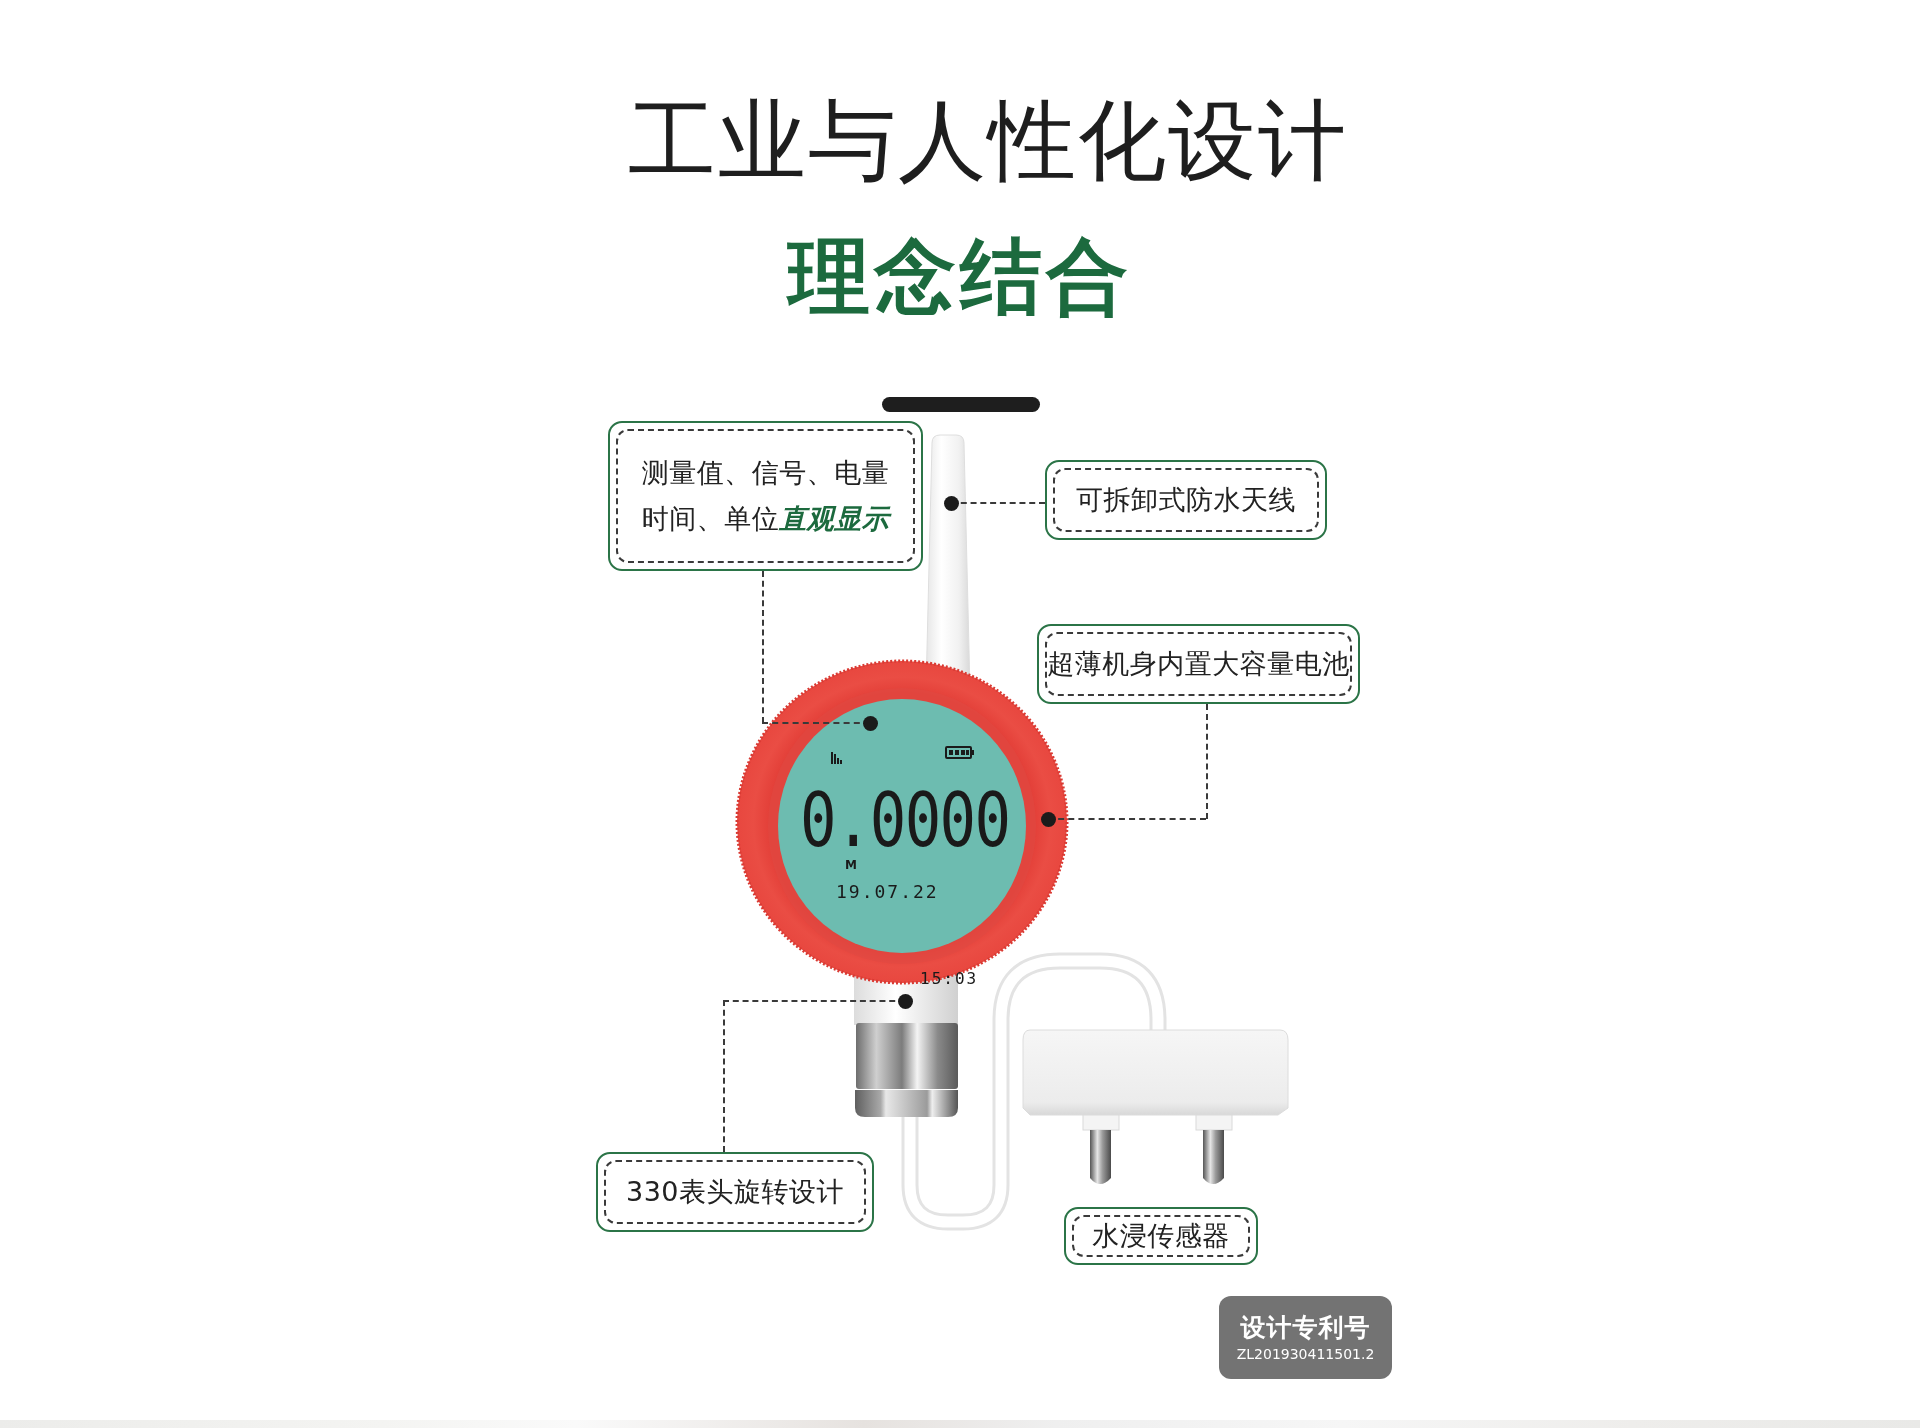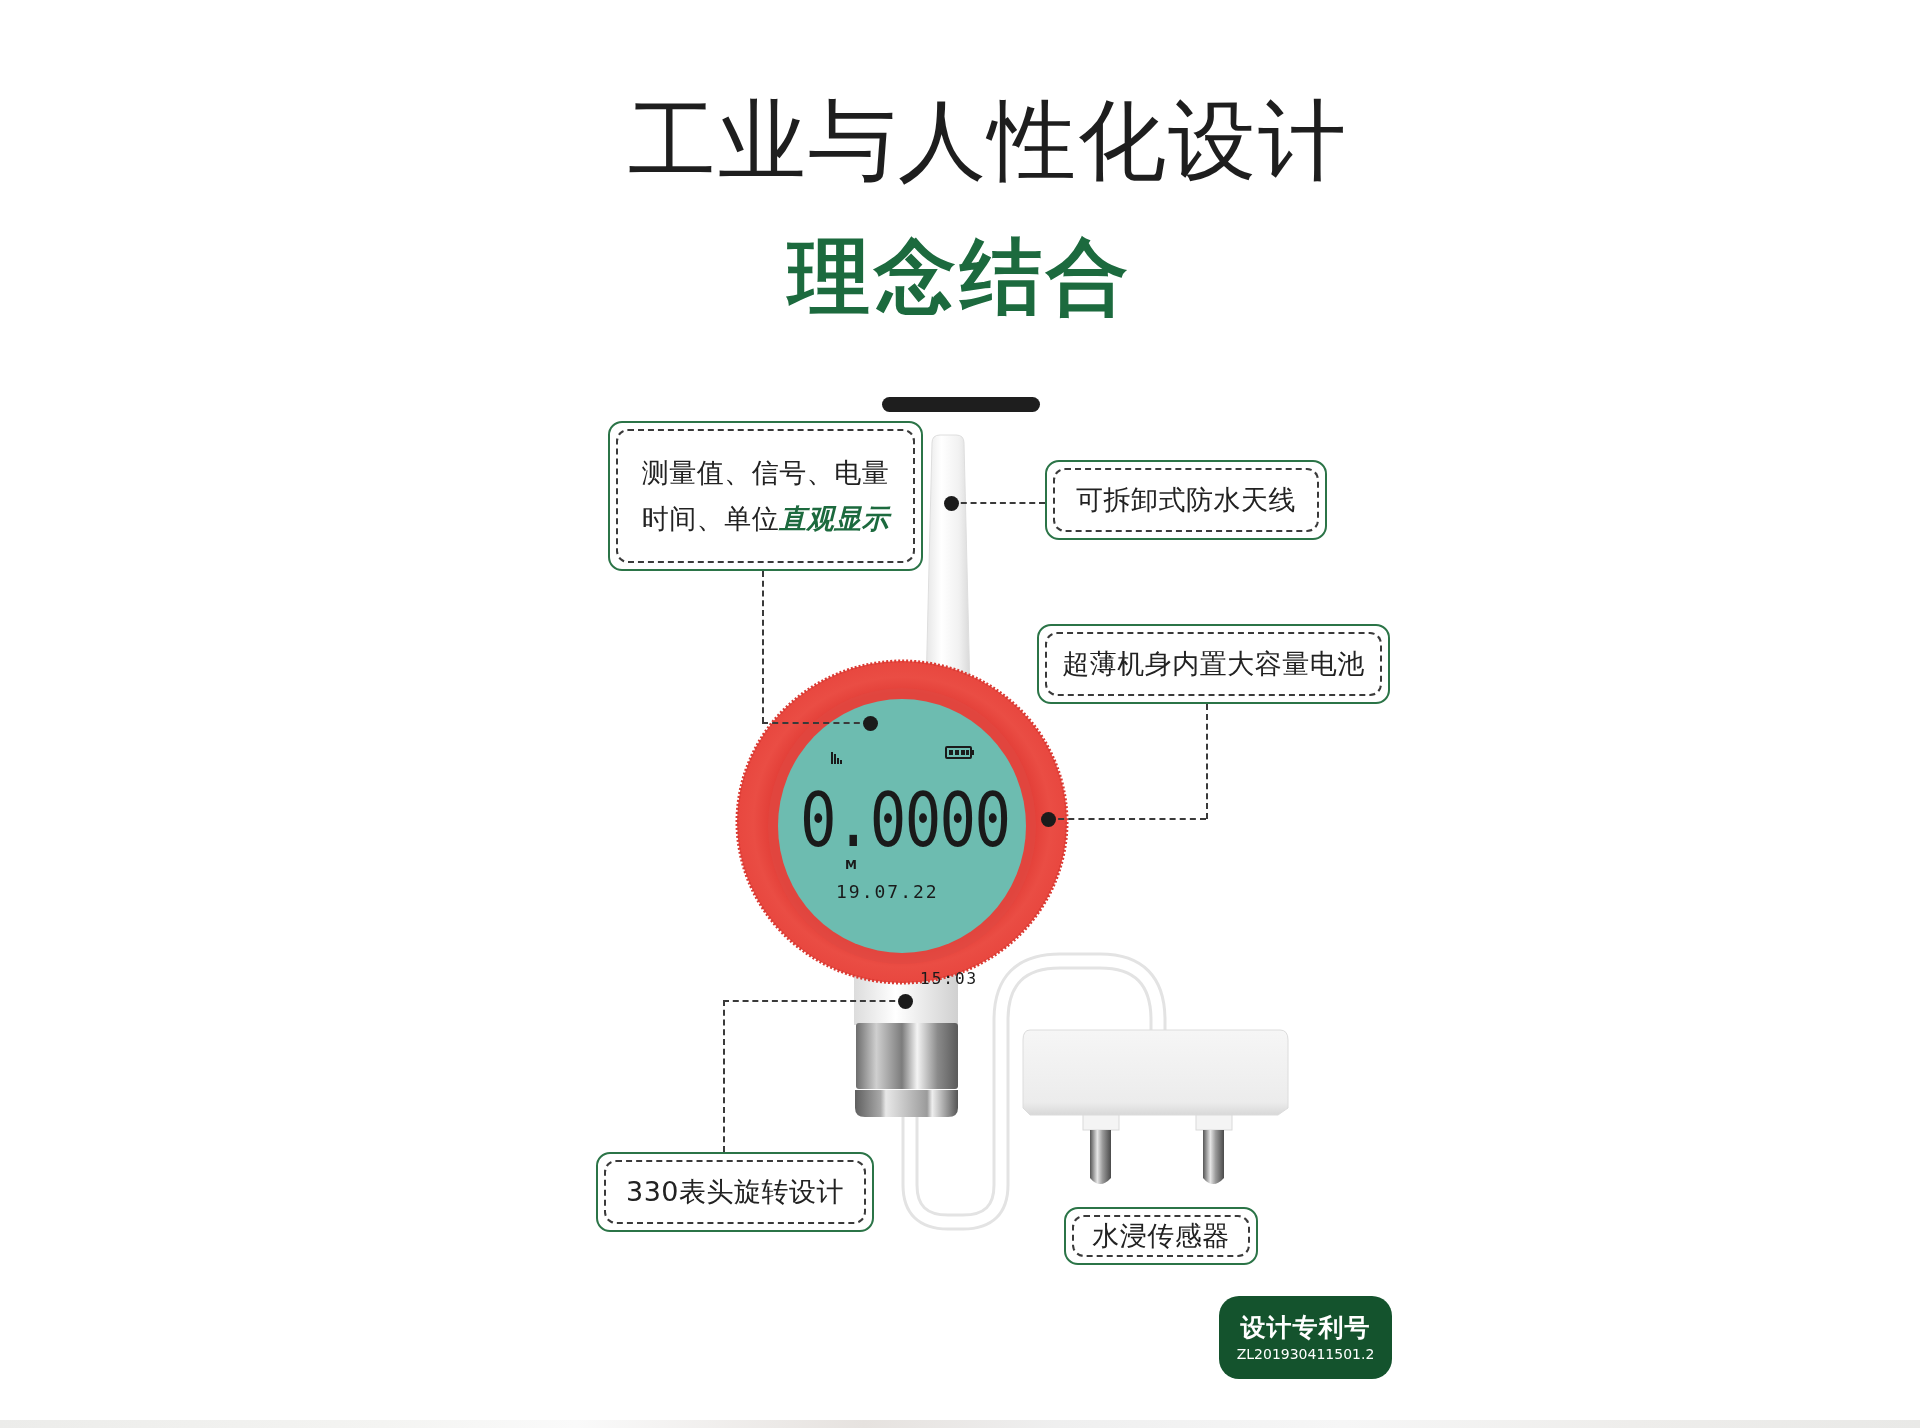--- a/index.html
+++ b/index.html
@@ -15,21 +15,21 @@
   .callout{position:absolute;box-sizing:border-box;border:2px solid #2b7447;border-radius:14px;background:#fff;}
   .callout .inner{position:absolute;left:6px;top:6px;right:6px;bottom:6px;border:2px dashed #3a3a3a;border-radius:12px;
                   display:flex;align-items:center;justify-content:center;flex-direction:column;}
   .callout .txt{font-size:27px;color:#222;line-height:46px;white-space:nowrap;letter-spacing:0.5px;}
   .callout .hl{color:#1c6a3e;font-weight:700;font-style:italic;}
 
   .dot{position:absolute;width:15px;height:15px;border-radius:50%;background:#1b1b1b;margin-left:-7px;margin-top:-7px;}
   .hline{position:absolute;height:0;border-top:2px dashed #3a3a3a;}
   .vline{position:absolute;width:0;border-left:2px dashed #3a3a3a;}
 
-  .badge{left:1219px;top:1296px;width:173px;height:83px;background:#14532d;border-radius:20px;
+  .badge{left:1219px;top:1296px;width:173px;height:83px;background:#737373;border-radius:12px;
          display:flex;flex-direction:column;align-items:center;justify-content:center;color:#fff;}
   .badge .b1{font-size:25px;font-weight:700;line-height:32px;letter-spacing:1px;}
   .badge .b2{font-size:14px;line-height:20px;}
   .bottom-strip{left:0;top:1420px;width:1920px;height:8px;
      background:linear-gradient(90deg,#ececea 0%,#f4f4f2 20%,#fafafa 30%,#e6e2df 45%,#efefef 55%,#f6f6f6 70%,#eeedeb 85%,#e9e9e7 100%);}
 
   .lcd-text{position:absolute;font-family:"DejaVu Sans Mono","Liberation Mono",monospace;color:#1a1a1a;}
 </style>
 </head>
 <body>
@@ -155,21 +155,21 @@
     <div class="txt"><span>时间、单位</span><span class="hl">直观显示</span></div>
   </div>
 </div>
 
 <div class="callout" style="left:1045px;top:460px;width:282px;height:80px;padding-left:8px;">
   <div class="inner">
       <div class="txt">可拆卸式防水天线</div>
     </div>
 </div>
 
-<div class="callout" style="left:1037px;top:624px;width:353px;height:80px;text-align:right;">
+<div class="callout" style="left:1037px;top:624px;width:323px;height:80px;text-align:right;">
   <div class="inner">
       <div class="txt">超薄机身内置大容量电池</div>
     </div>
 </div>
 
 <div class="callout" style="left:589px;top:1152px;width:278px;height:80px;margin-left:7px;">
   <div class="inner">
       <div class="txt">330表头旋转设计</div>
     </div>
 </div>

